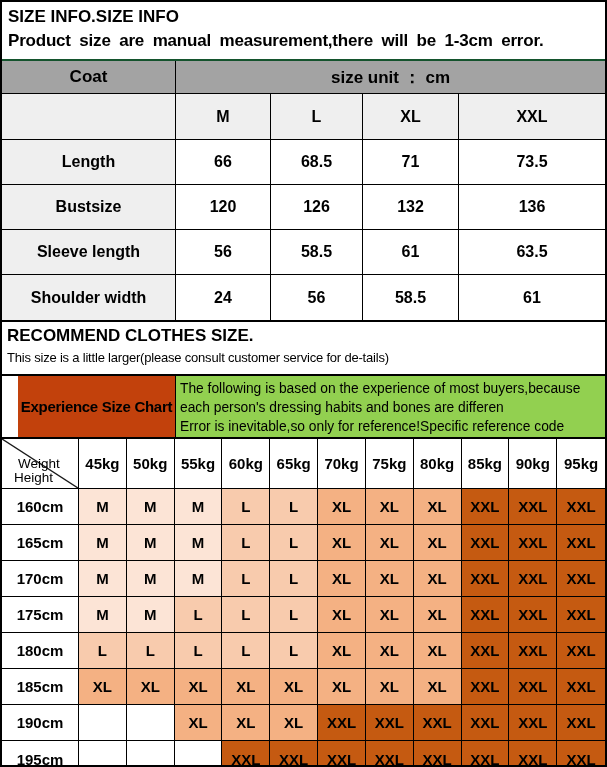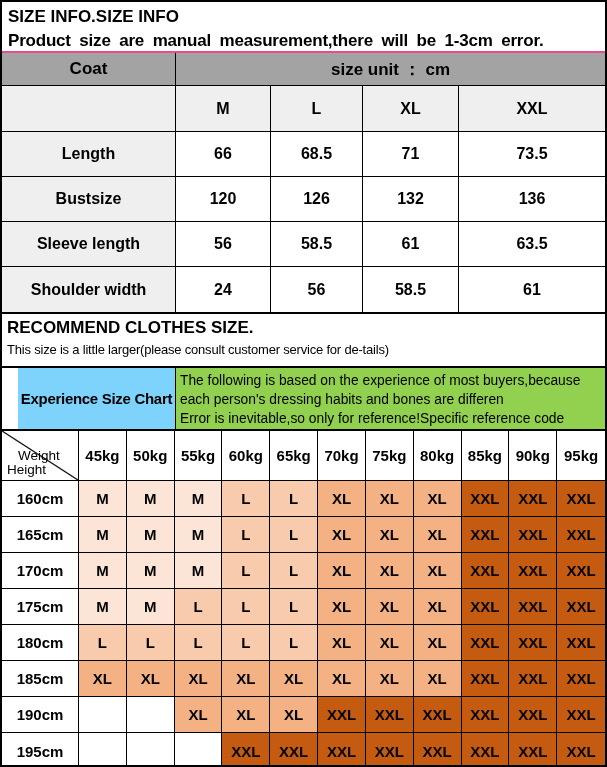--- a/index.html
+++ b/index.html
@@ -1,20 +1,20 @@
 <!DOCTYPE html>
 <html><head>
 <meta charset="utf-8">
 <style>
   * { margin:0; padding:0; box-sizing:border-box; }
   body { background:#fff; font-family:"Liberation Sans","DejaVu Sans",sans-serif; color:#000; }
   .page { width:607px; height:767px; border:2px solid #000; overflow:hidden; background:#fff; }
 
   
-  .title-box { height:51px; border-bottom:2px solid #ec4899; padding:3px 6px 0 6px; }
+  .title-box { height:59px; border-bottom:2px solid #14532d; padding:3px 6px 0 6px; }
   .title-line1 { font-size:17px; font-weight:bold; line-height:24px; white-space:nowrap; }
   .title-line2 { font-size:17px; font-weight:bold; line-height:24px; white-space:nowrap; word-spacing:4px; letter-spacing:-0.2px; }
 
   
   .coat-grid { display:grid; grid-template-columns:174px 95px 92px 96px 146px;
                grid-template-rows:33px 46px 45px 45px 45px 45px; border-bottom:2px solid #000; }
   .coat-grid .cell { display:flex; align-items:center; justify-content:center;
                      border-right:1px solid #000; border-bottom:1px solid #000;
                      font-weight:bold; font-size:16px; background:#fff; }
   .coat-grid .cell.lc { border-right:none; }
@@ -23,37 +23,37 @@
   .coat-grid .gray { background:#efefef; }
   .coat-grid .unit-cell { grid-column:2 / 6; }
 
   
   .recommend-box { height:54px; border-bottom:2px solid #000; padding:2px 5px 0 5px; }
   .rec-line1 { font-size:17px; font-weight:bold; line-height:23px; white-space:nowrap; }
   .rec-line2 { font-size:13px; font-weight:normal; line-height:21px; white-space:nowrap; letter-spacing:-0.2px; }
 
   
   .exp-grid { display:grid; grid-template-columns:174px 1fr; grid-template-rows:61px; border-bottom:2px solid #000; }
-  .exp-title { background:#7dd3fc; border-right:1px solid #000; display:flex; align-items:center;
+  .exp-title { background:#c2410c; border-right:1px solid #000; display:flex; align-items:center;
                justify-content:center; font-weight:bold; font-size:15px; letter-spacing:-0.3px; white-space:nowrap;margin-left:16px; }
   .exp-text { background:#92d050; padding:1px 0 0 4px; display:flex; flex-direction:column; justify-content:center; }
   .exp-text div { font-size:13.8px; line-height:19px; white-space:nowrap; }
 
   
   .matrix-grid { display:grid; grid-template-columns:77px repeat(11, 1fr);
                  grid-template-rows:50px repeat(8, 36px); }
   .matrix-grid .cell { display:flex; align-items:center; justify-content:center;
                        border-right:1px solid #000; border-bottom:1px solid #000;
                        font-weight:bold; font-size:15px; background:#fff; overflow:hidden; }
   .matrix-grid .cell.lc { border-right:none; }
   .matrix-grid .cell.lr { border-bottom:none; }
   .matrix-grid .corner { position:relative; }
   .corner svg { position:absolute; top:0; left:0; width:100%; height:100%; }
   .corner .w-label { position:absolute; top:17px; left:16px; font-size:13.5px; font-weight:normal; }
-  .corner .h-label { position:absolute; bottom:3px; left:5px; font-size:13.5px; font-weight:normal; }
+  .corner .h-label { position:absolute; bottom:3px; left:12px; font-size:13.5px; font-weight:normal; }
   .matrix-grid .v-M   { background:#fce4d6; }
   .matrix-grid .v-L   { background:#f8cbad; }
   .matrix-grid .v-XL  { background:#f4b183; }
   .matrix-grid .v-XXL { background:#c55a11; }
 </style>
 </head>
 <body>
 
 <div class="page">
 

